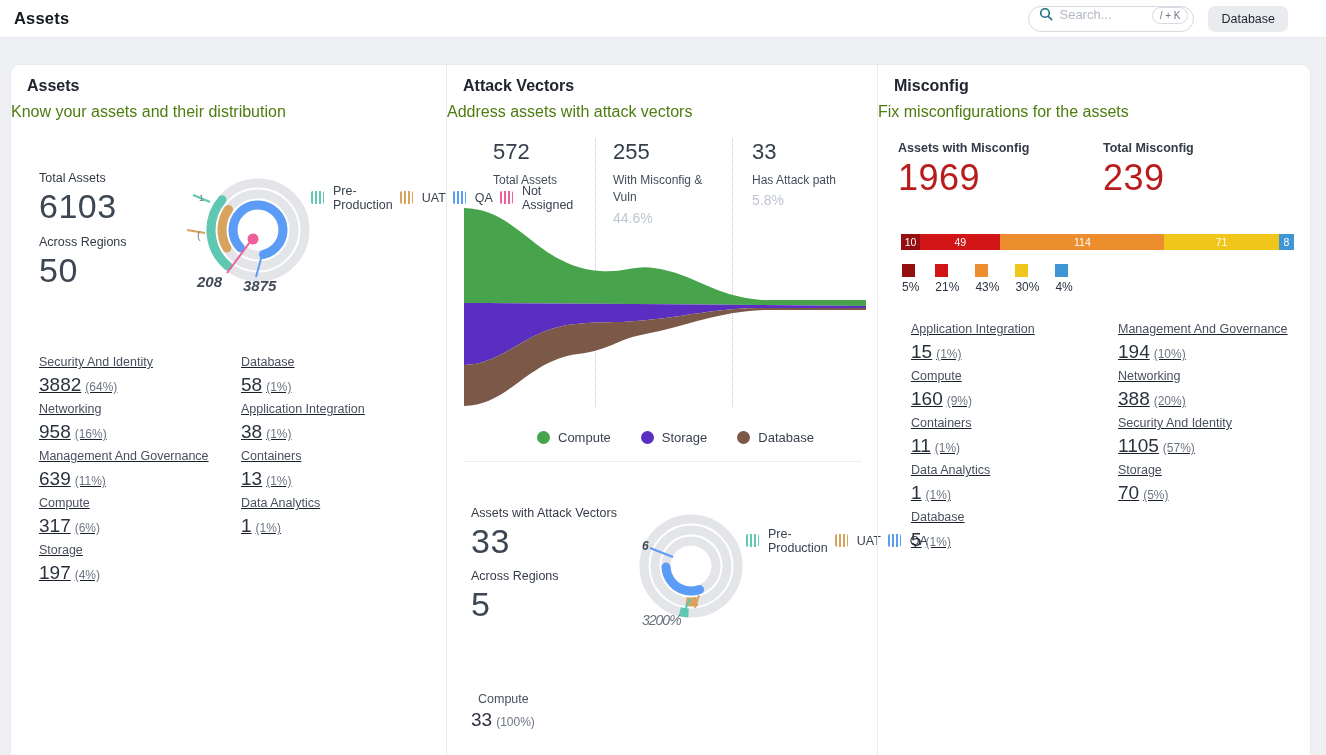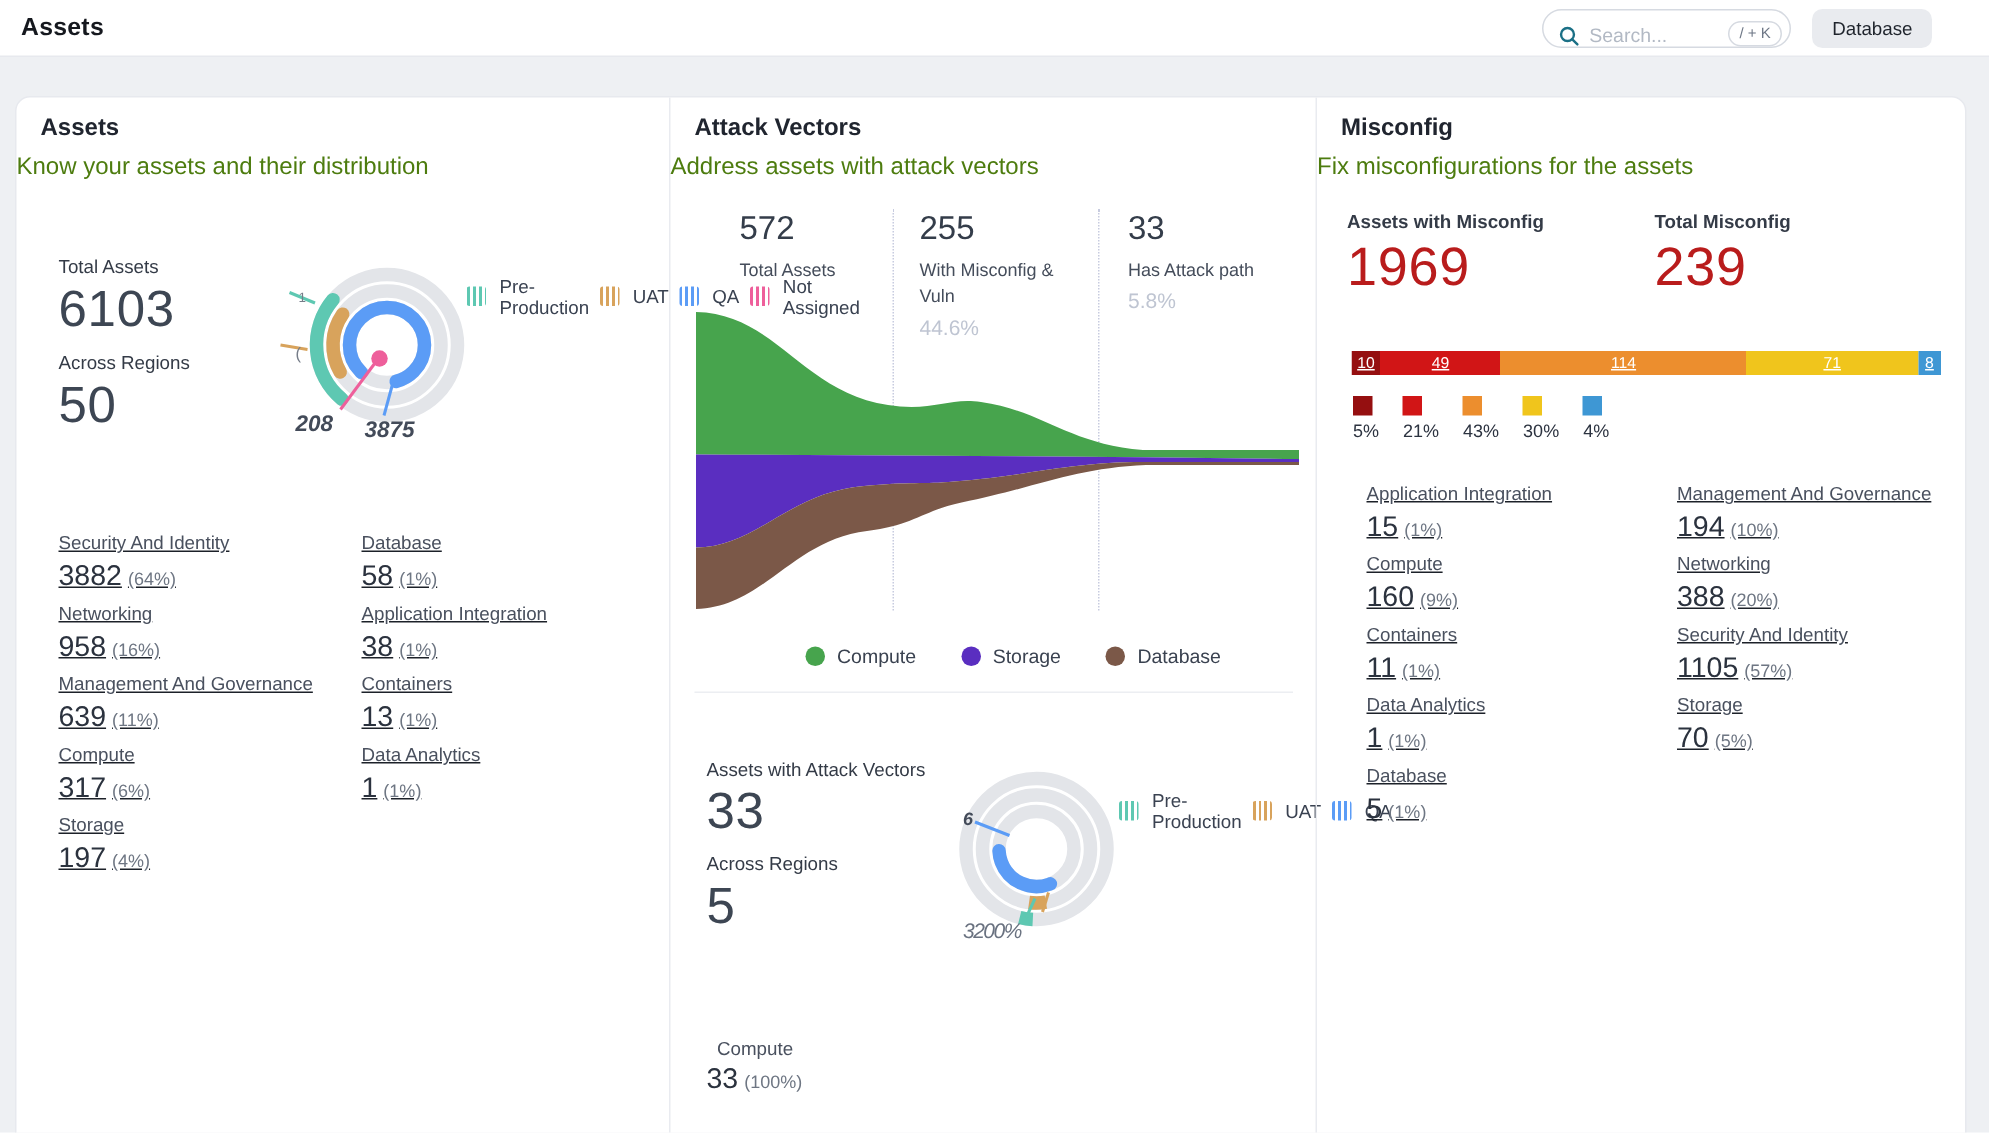--- a/index.html
+++ b/index.html
@@ -6,21 +6,21 @@
   html,body { width:1326px; height:755px; overflow:hidden; }
   body { background:#eef0f3; font-family:"Liberation Sans", sans-serif; color:#1c2129; position:relative; }
 
   
   .topbar { position:absolute; top:0; left:0; width:1326px; height:38px; background:#fff;
             border-bottom:1px solid #e7e9ee; display:flex; align-items:center;
             justify-content:space-between; padding:0 38px 0 14px; }
   .page-title { font-size:16.5px; font-weight:600; color:#15181e; letter-spacing:.2px; }
   .topbar-right { display:flex; align-items:center; gap:14px; }
   .search-pill { width:166px; height:26px; border:1px solid #d6dae1; border-radius:14px;
-                 display:flex; align-items:flex-end; padding:0 5px 0 10px; gap:6px; background:#fff; }
+                 display:flex; align-items:flex-start; padding:0 5px 0 10px; gap:6px; background:#fff; }
   .search-pill input { border:none; outline:none; width:72px; font-size:13px; color:#5b6472;
                        font-family:"Liberation Sans", sans-serif; background:transparent; }
   .search-pill input::placeholder { color:#b2b9c4; }
   .kbd-pill { margin-left:auto; border:1px solid #d6dae1; border-radius:10px; font-size:10px;
               color:#6e7786; padding:2px 7px; white-space:nowrap; }
   .configure-btn { background:#e9ebef; border:none; border-radius:7px; padding:6px 13px;
                    font-size:12.5px; color:#1f242c; font-family:"Liberation Sans", sans-serif; cursor:pointer; }
 
   
   .card { position:absolute; left:10px; top:64px; width:1301px; height:700px; background:#fff;
@@ -59,21 +59,21 @@
   
   .stat-num { font-size:22px; color:#343d4a; margin-bottom:7px; }
   .stat-lbl { font-size:12px; color:#454d5b; line-height:1.45; }
   .stat-pct { font-size:14px; color:#bfc5d2; margin-top:3px; }
   .dotted-div { border-left:1.5px dotted #c7cbdf; width:0; }
   .h-divider { border-top:1px solid #eceef2; height:0; }
 
   
   .sev-bar { display:flex; width:393px; height:16px; overflow:hidden; }
   .seg { height:100%; background:var(--c); width:var(--w); display:flex; align-items:center;
-         justify-content:center; color:#fff; font-size:10.5px;text-decoration:underline; }
+         justify-content:center; color:#fff; font-size:10.5px; }
   .sev-legend { display:flex; gap:16px; }
   .sev-legend .item { display:flex; flex-direction:column; gap:3px; }
   .sq { width:13px; height:13px; background:var(--c); }
   .sev-legend .lbl { font-size:12px; color:#2c3340; }
 
   svg text { font-family:"Liberation Sans", sans-serif; }
   .callout-num { font-style:italic; font-weight:600; fill:#434b59; font-size:15px; }
   .clip-frag { fill:#767d89; }
 </style>
 </head>

